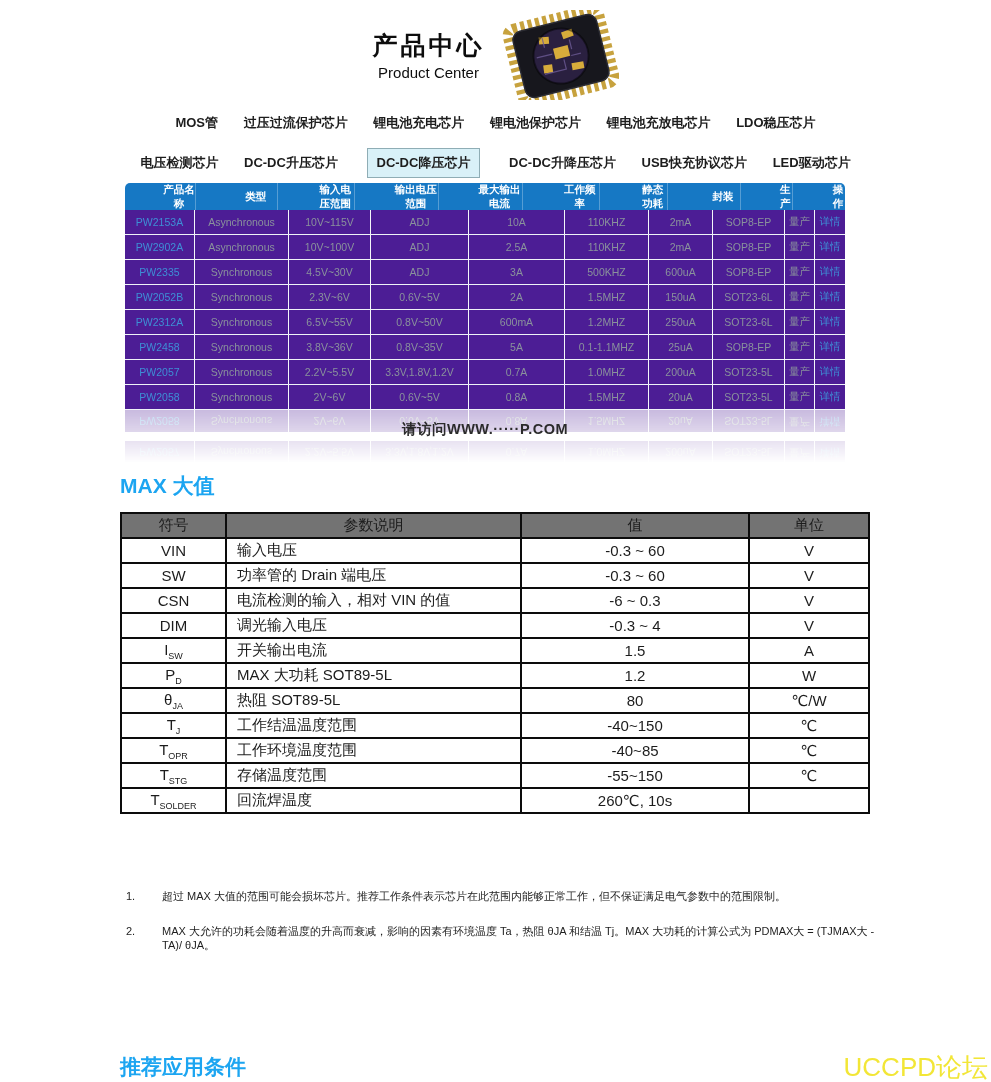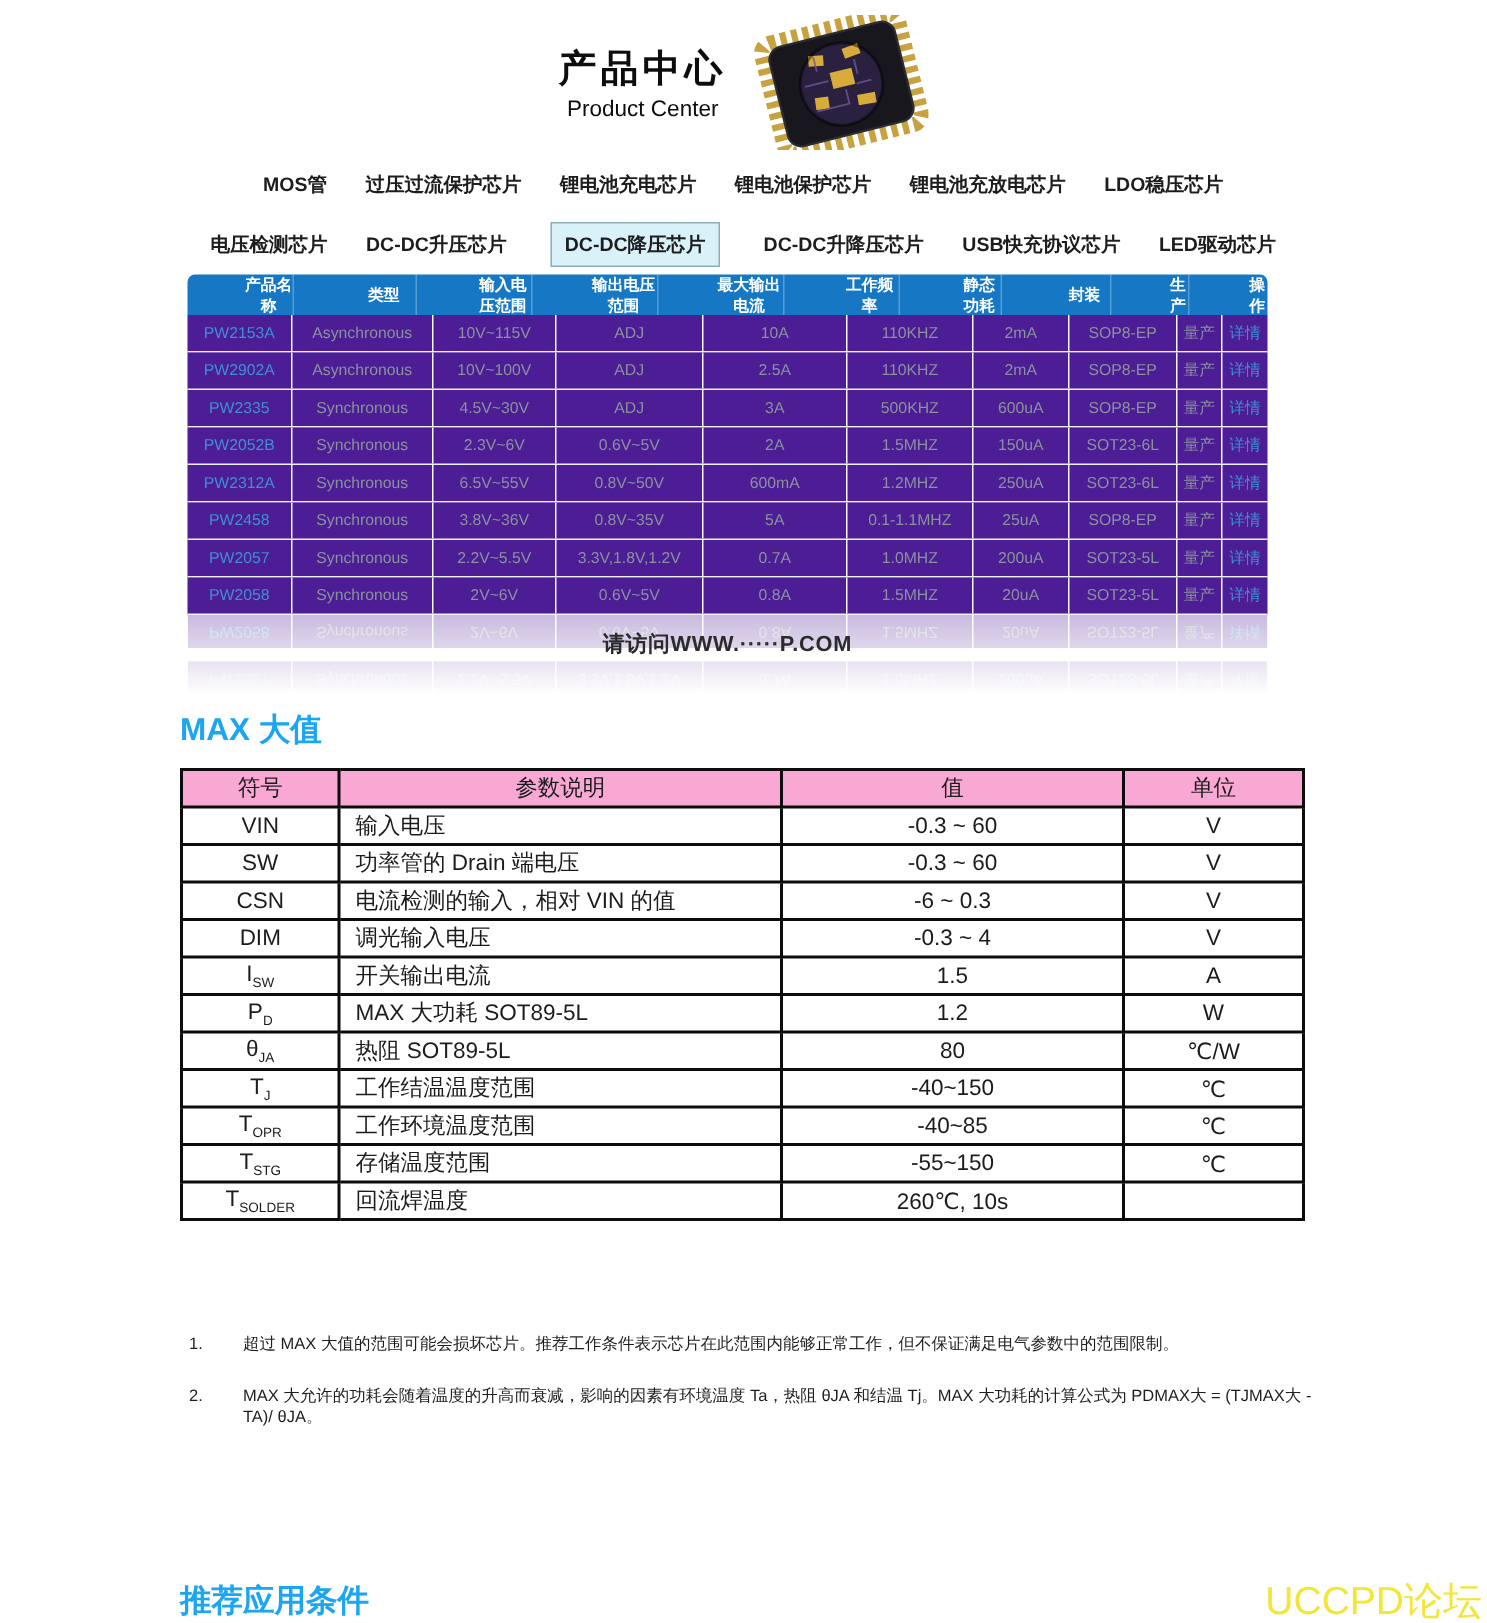--- a/index.html
+++ b/index.html
@@ -41,21 +41,21 @@
     font-size:14.5px; font-weight:bold; color:#2b2b2b; letter-spacing:.5px; }
 
   
   .section-heading { position:absolute; left:120px; font-size:21px; font-weight:bold; color:#1ca5f1; }
   .h-max { top:472px; }
   .h-reco { top:1053px;text-align:right; }
   table.max { position:absolute; top:512px; left:120px; width:748px; border-collapse:collapse;
     table-layout:fixed; font-size:15px; color:#1c1c1c; }
   table.max td, table.max th { border:2px solid #0c0c0c; height:25px; text-align:center;
     font-weight:normal; padding:1px 2px; }
-  table.max thead th { background:#f9a8d4; }
+  table.max thead th { background:#737373; }
   table.max .desc { text-align:left; padding-left:10px; }
   table.max sub { font-size:9px; }
   col.c1{width:105px} col.c2{width:295px} col.c3{width:228px} col.c4{width:120px}
 
   
   .notes { position:absolute; top:868px; left:120px; width:765px; font-size:11px; color:#1e1e1e; }
   .notes-label { margin-left:30px; }
   .note { display:flex; margin-top:21px; line-height:14px; }
   .note .num { width:42px; padding-left:6px; flex:none; }
   .note .txt { flex:1; }

